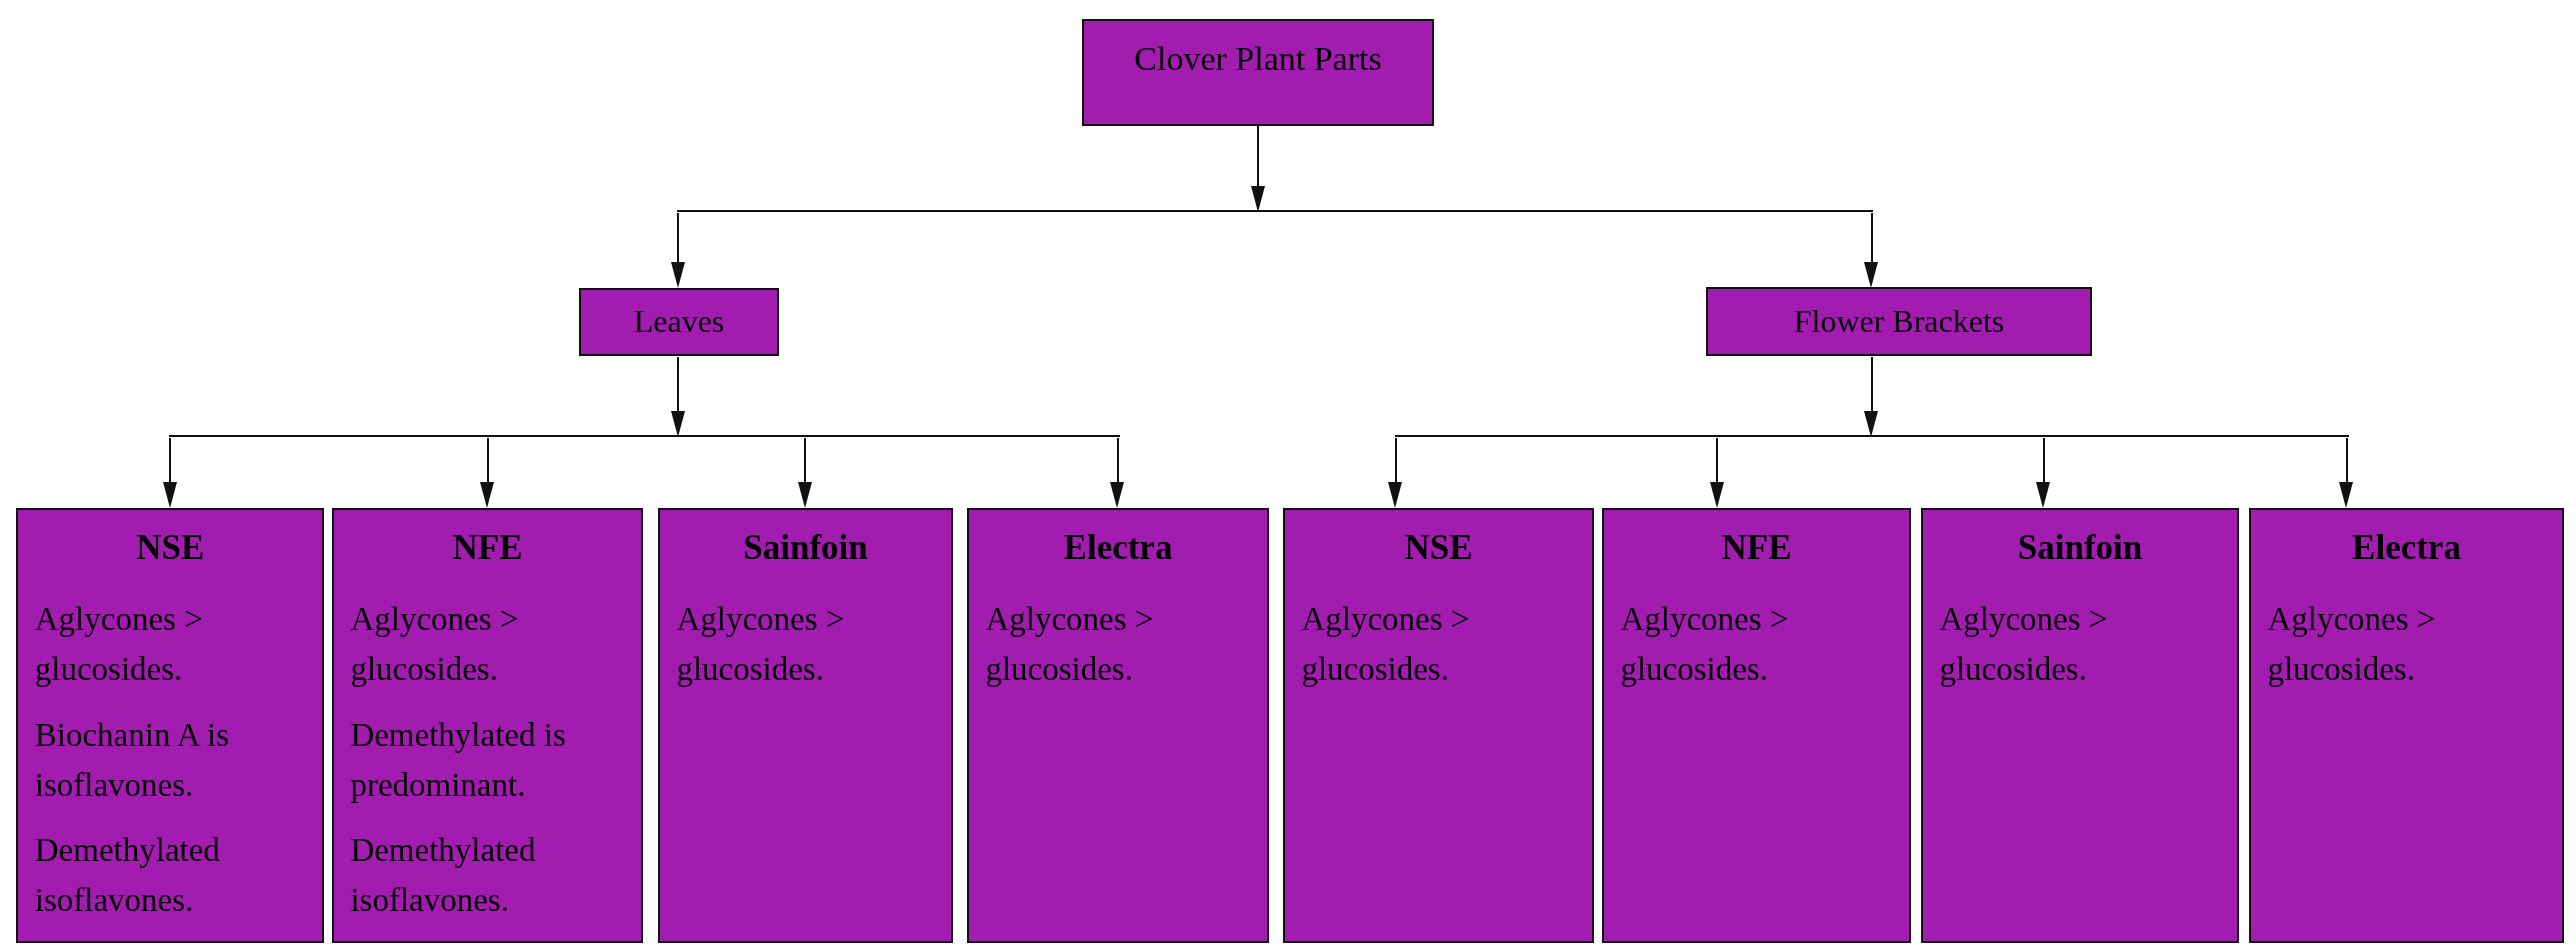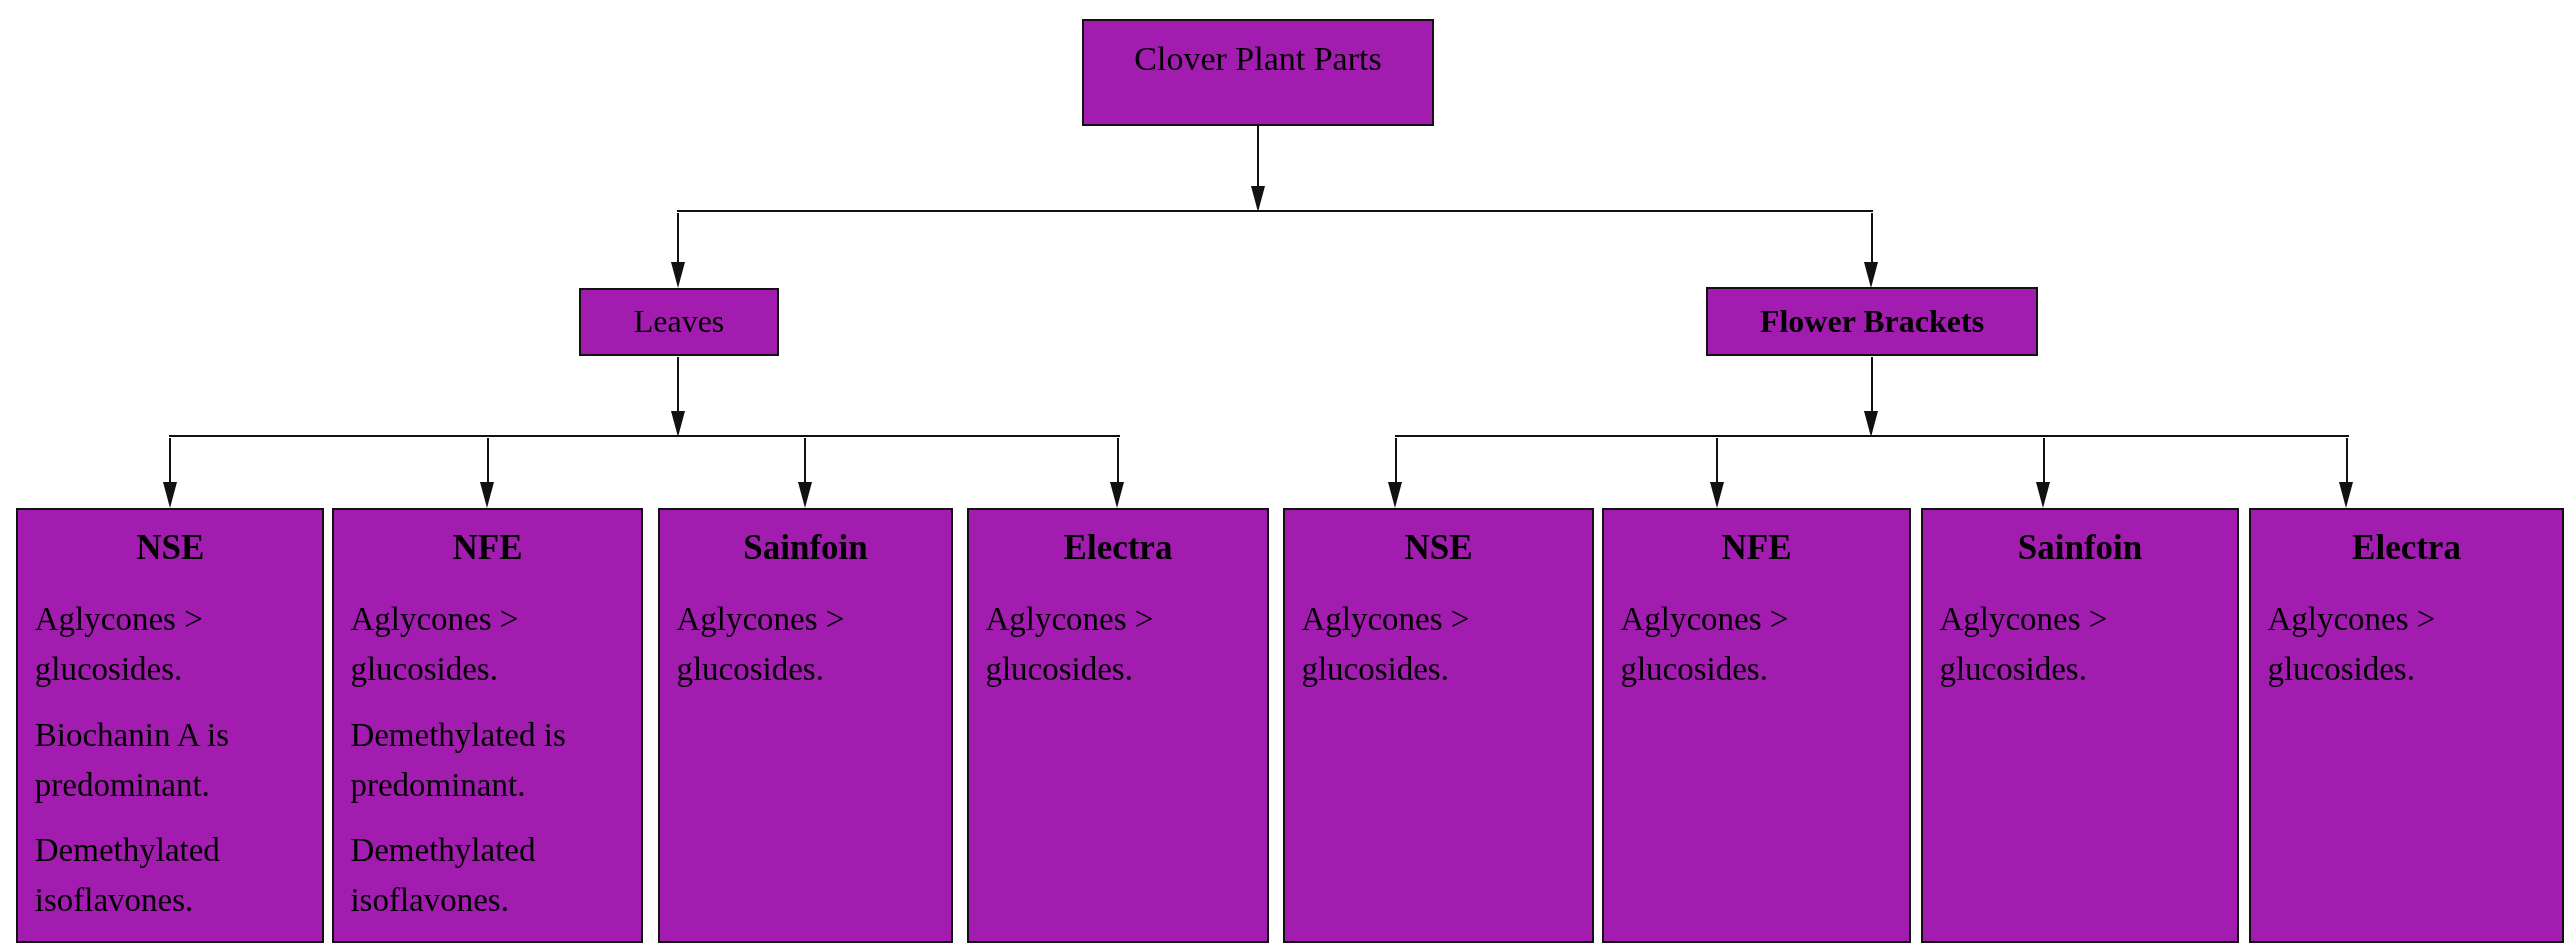--- a/index.html
+++ b/index.html
@@ -71,21 +71,21 @@
   <div class="hline" style="left:677px;top:210px;width:1196px;"></div>
   <div class="vline" style="left:677px;top:213px;height:49px;"></div>
   <div class="arrow-down" style="left:671px;top:262px;"></div>
   <div class="vline" style="left:1871px;top:213px;height:49px;"></div>
   <div class="arrow-down" style="left:1864px;top:262px;"></div>
 
   <div class="node branch-node" style="left:579px;top:288px;width:200px;height:68px;">
     <div class="branch-label">Leaves</div>
   </div>
 
-  <div class="node branch-node" style="left:1706px;top:287px;width:332px;height:69px;font-weight:bold;">
+  <div class="node branch-node" style="left:1706px;top:287px;width:386px;height:69px;">
     <div class="branch-label">Flower Brackets</div>
   </div>
 
   <div class="vline" style="left:677px;top:357px;height:54px;"></div>
   <div class="arrow-down" style="left:671px;top:411px;"></div>
   <div class="hline" style="left:169px;top:435px;width:951px;"></div>
   <div class="vline" style="left:169px;top:438px;height:45px;"></div>
   <div class="arrow-down" style="left:163px;top:482px;"></div>
   <div class="vline" style="left:487px;top:438px;height:45px;"></div>
   <div class="arrow-down" style="left:480px;top:482px;"></div>
@@ -103,21 +103,21 @@
   <div class="arrow-down" style="left:1710px;top:482px;"></div>
   <div class="vline" style="left:2043px;top:438px;height:45px;"></div>
   <div class="arrow-down" style="left:2036px;top:482px;"></div>
   <div class="vline" style="left:2346px;top:438px;height:45px;"></div>
   <div class="arrow-down" style="left:2339px;top:482px;"></div>
 
   <div class="node" style="left:16.4px;top:508px;width:308px;height:435px;">
     <div class="child-title">NSE</div>
     <div class="child-body">
       <p>Aglycones &gt; glucosides.</p>
-      <p>Biochanin A is predominant.</p>
+      <p>Biochanin A is isoflavones.</p>
       <p>Demethylated isoflavones.</p>
     </div>
   </div>
 
   <div class="node" style="left:332px;top:508px;width:311px;height:435px;">
     <div class="child-title">NFE</div>
     <div class="child-body">
       <p>Aglycones &gt; glucosides.</p>
       <p>Demethylated is predominant.</p>
       <p>Demethylated isoflavones.</p>

